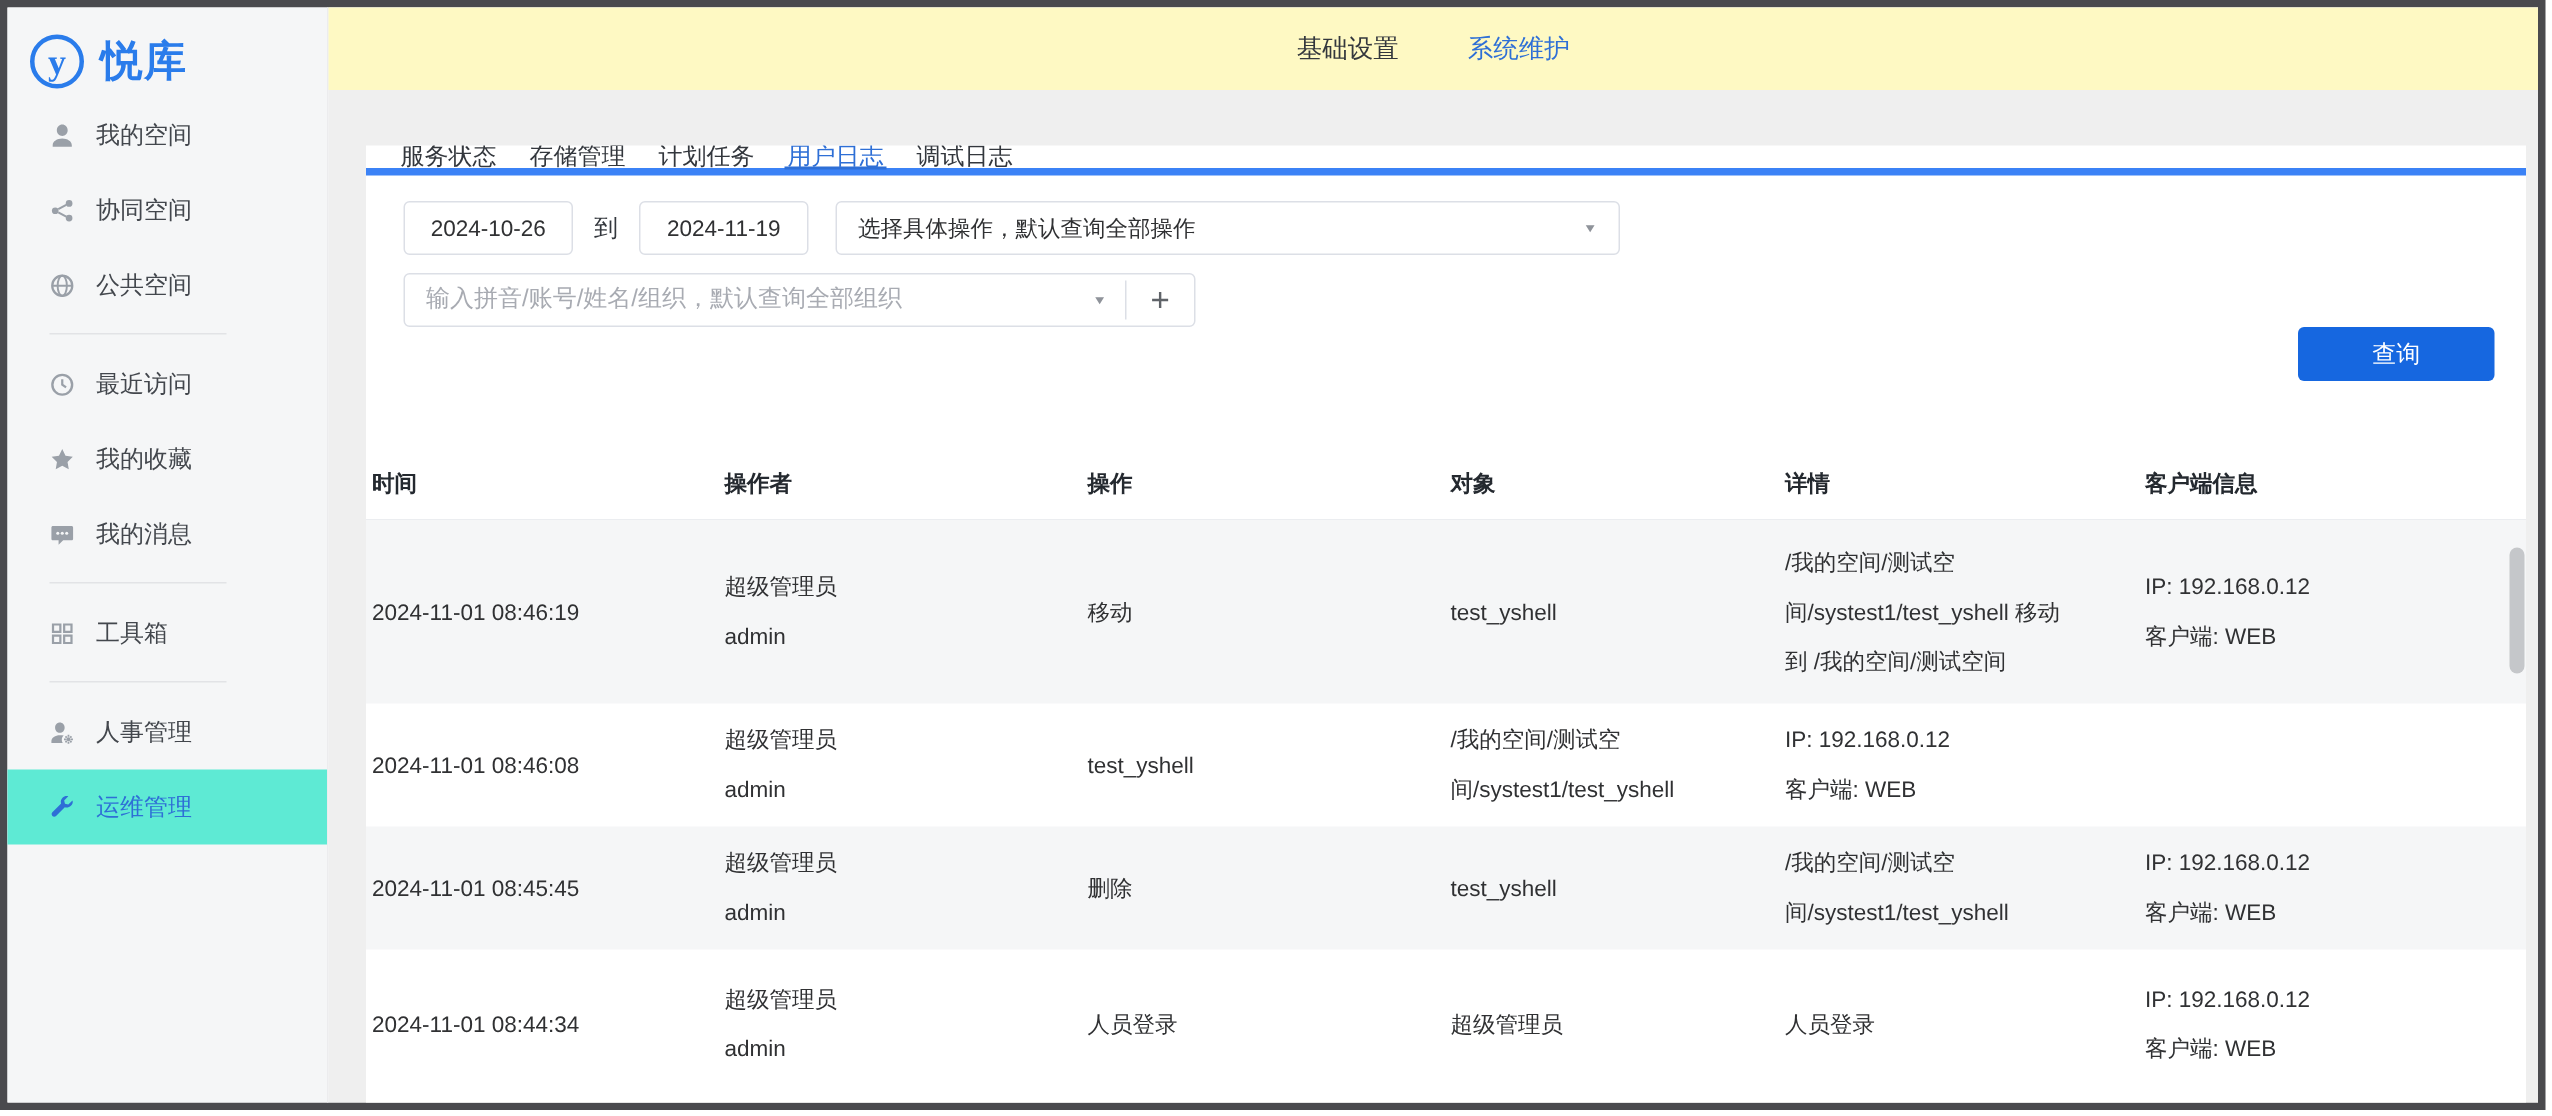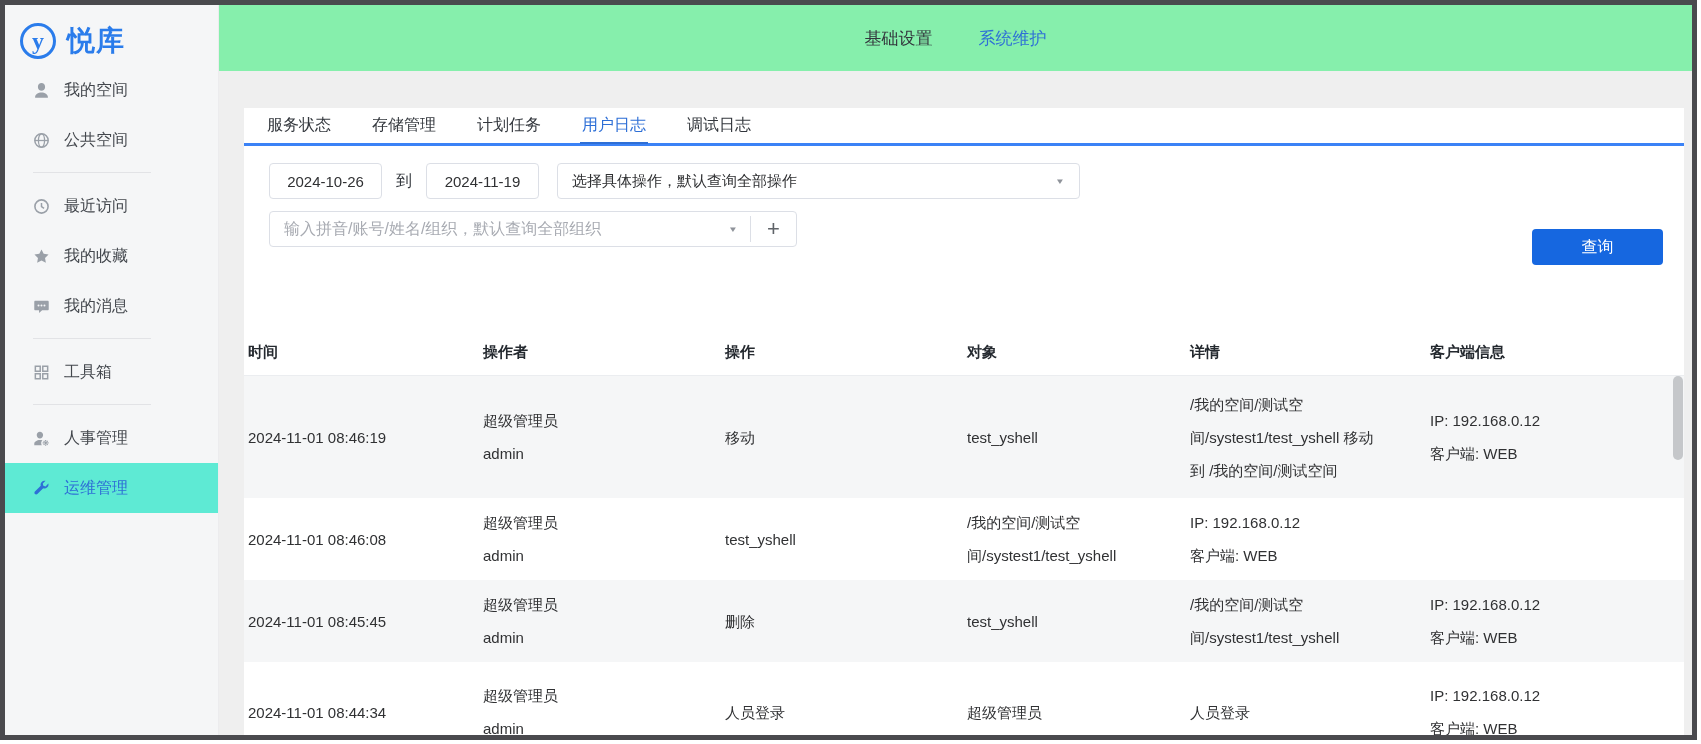--- a/index.html
+++ b/index.html
@@ -15,29 +15,29 @@
   .menu-item { height:50px; display:flex; align-items:center; gap:14px; padding-left:28px;
     font-size:16px; color:#43474d; cursor:pointer; }
   .menu-item .ic { width:17px; height:17px; display:inline-flex; }
   .menu-item .ic svg { width:17px; height:17px; fill:#9aa0a8; stroke:#9aa0a8; }
   .menu-item.active { background:#5eead4; color:#2e6fd6; }
   .menu-item.active .ic svg { fill:#2e6fd6; stroke:#2e6fd6; }
   .sb-divider { height:0; border-top:1px solid #e2e3e6; width:118px; margin:7px 0 8px 28px; }
 
   
   .main { flex:1; display:flex; flex-direction:column; background:#efefef; min-width:0; }
-  .topbar { height:66px; background:#86efac; display:flex; align-items:center; justify-content:center; gap:46px; flex-shrink:0; }
+  .topbar { height:55px; background:#fef9c3; display:flex; align-items:center; justify-content:center; gap:46px; flex-shrink:0; }
   .nav-item { font-size:17px; color:#33373d; cursor:pointer; }
   .nav-item.active { color:#2e6fd6; }
   .page { flex:1; padding:37px 8px 0 25px; min-height:0; }
   .card { background:#fff; height:100%; position:relative; overflow:hidden; }
 
   
-  .tabs { display:flex; gap:37px; padding-left:21px; height:38px; align-items:center;
-    border-bottom:3px solid #3b82f6; }
+  .tabs { display:flex; gap:18px; padding-left:21px; height:20px; align-items:center;
+    border-bottom:5px solid #3b82f6; }
   .tab { font-size:16px; color:#33373d; cursor:pointer; position:relative; height:100%;
     display:flex; align-items:center; padding:0 2px; }
   .tab.active { color:#2e6fd6; }
   .tab.active::after { content:""; position:absolute; left:0; right:0; bottom:-1px; height:2px; background:#2e6fd6; }
 
   
   .filters { margin:17px 4px 0 25px; position:relative; }
   .frow { display:flex; align-items:center; }
   .frow + .frow { margin-top:12px; }
   .box { height:36px; border:1px solid #dcdfe6; border-radius:4px; background:#fff;
@@ -88,20 +88,31 @@
         <span class="ic">
             <svg viewBox="0 0 16 16">
               <path d="M8 8.2c1.9 0 3.4-1.6 3.4-3.6S9.9 1 8 1 4.6 2.6 4.6 4.6 6.1 8.2 8 8.2zm0 1.6c-3.2 0-6 1.8-6 4.1v1h12v-1c0-2.3-2.8-4.1-6-4.1z" stroke="none"></path>
             </svg>
           </span>
         <span>我的空间</span>
       </div>
       <div class="menu-item">
         <span class="ic">
             <svg viewBox="0 0 16 16">
+              <circle cx="12.3" cy="3.4" r="2.1" stroke="none"></circle>
+              <circle cx="3.6" cy="8" r="2.1" stroke="none"></circle>
+              <circle cx="12.3" cy="12.6" r="2.1" stroke="none"></circle>
+              <path d="M5.5 7l5-2.7M5.5 9l5 2.7" fill="none" stroke-width="1.3"></path>
+            </svg>
+          </span>
+        <span>协同空间</span>
+      </div>
+      <div class="menu-item">
+        <span class="ic">
+            <svg viewBox="0 0 16 16">
               <circle cx="8" cy="8" r="6.3" fill="none" stroke-width="1.4"></circle>
               <ellipse cx="8" cy="8" rx="2.9" ry="6.3" fill="none" stroke-width="1.2"></ellipse>
               <path d="M1.7 8h12.6" fill="none" stroke-width="1.2"></path>
             </svg>
           </span>
         <span>公共空间</span>
       </div>
 
       <div class="sb-divider"></div>
 

